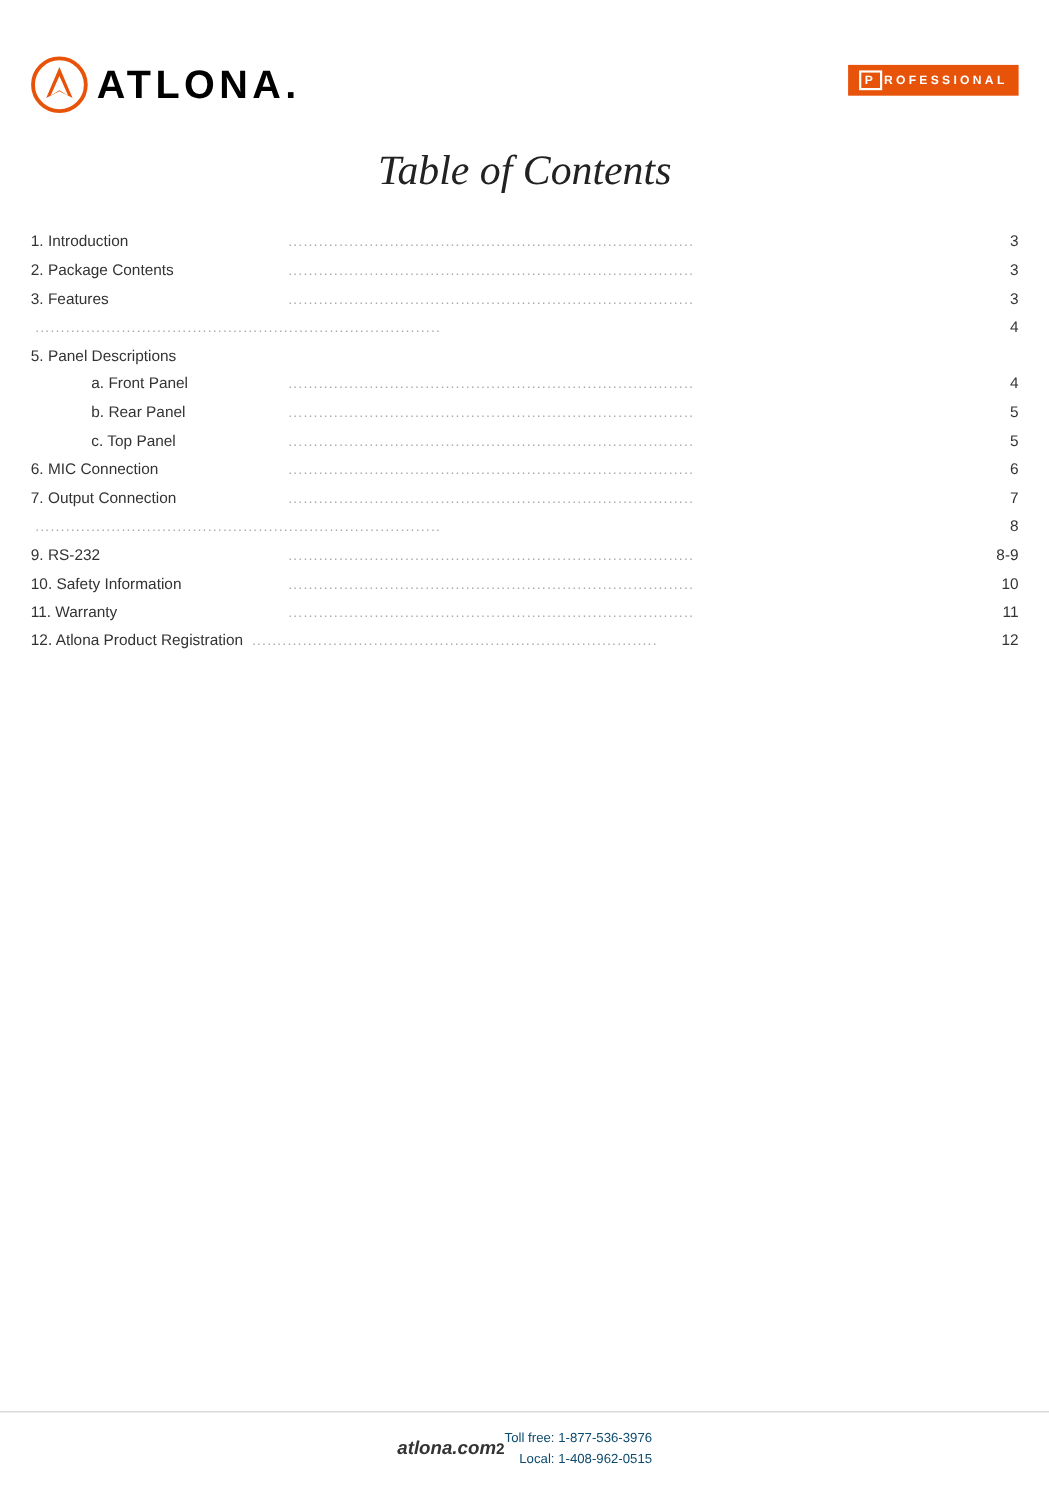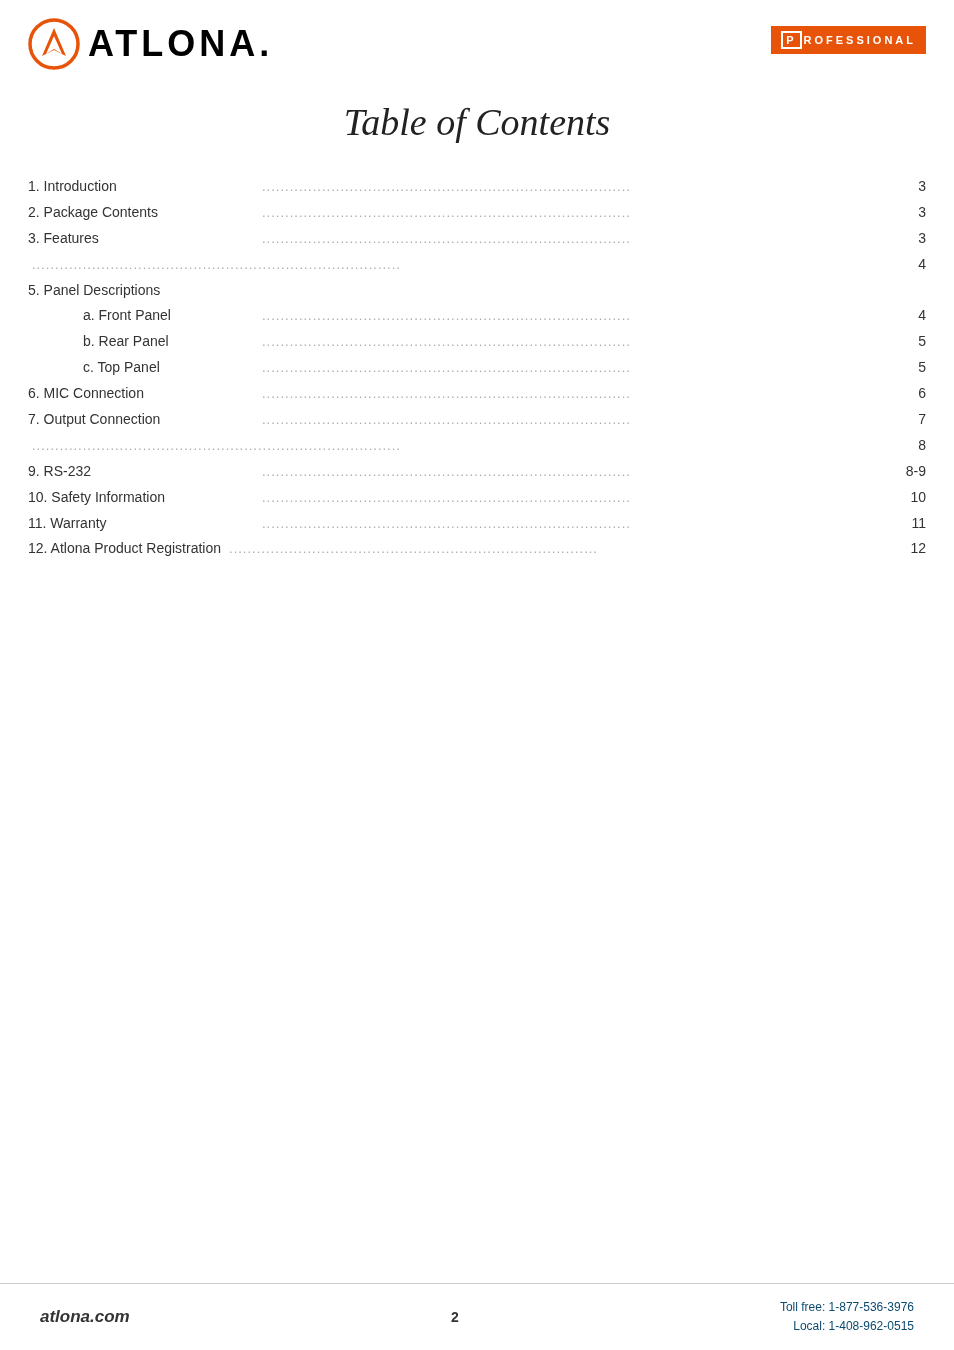--- a/index.html
+++ b/index.html
@@ -11,20 +11,21 @@
       font-family: Arial, sans-serif;
       position: relative;
     }
 
     
     .header {
       display: flex;
       justify-content: space-between;
       align-items: flex-start;
       padding: 18px 28px 0 28px;
+      margin-top: 33px;
     }
 
     .logo-area {
       display: flex;
       align-items: center;
       gap: 8px;
     }
 
     .logo-icon {
       width: 52px;
@@ -119,23 +120,23 @@
       line-height: 1.85;
     }
 
     
     .footer {
       position: absolute;
       bottom: 0;
       left: 0;
       right: 0;
       border-top: 1px solid #ccc;
-      padding: 14px 40px;
-      display: flex;
-      justify-content: space-between;
+      padding: 14px 24px;
+      display: flex;
+      justify-content: center;
       align-items: center;
     }
 
     .footer-left {
       font-size: 17px;
       font-weight: 700;
       color: #333;
       font-style: italic;
     }
 

